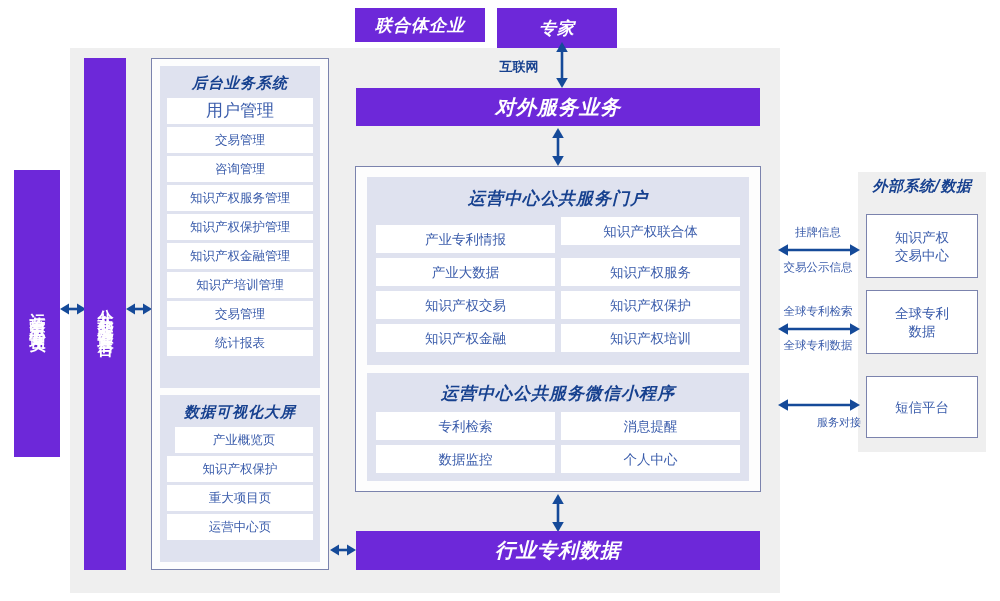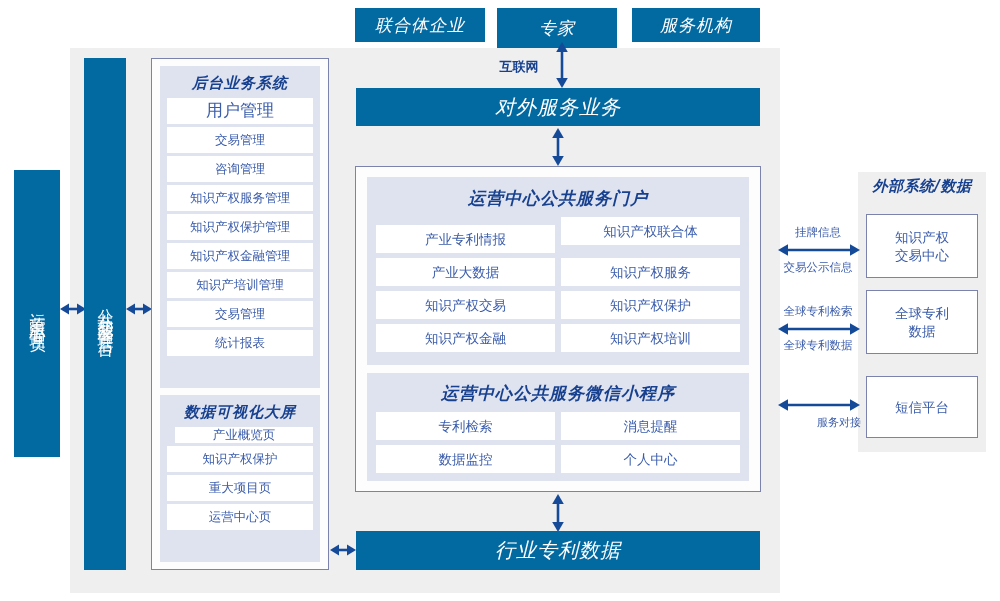--- a/index.html
+++ b/index.html
@@ -6,22 +6,22 @@
   body{
     font-family:"DejaVu Sans","Liberation Sans",sans-serif;
     width:1000px;height:601px;position:relative;overflow:hidden;
     -webkit-font-smoothing:antialiased;
   }
   .stage{position:absolute;left:0;top:0;width:1000px;height:601px;}
   .abs{position:absolute;box-sizing:border-box;}
 
   
   .bluebar{
-    background:#0369a1;color:#ffffff;display:flex;align-items:center;
-    justify-content:center;text-align:center;font-weight:normal;
+    background:#6d28d9;color:#ffffff;display:flex;align-items:center;
+    justify-content:center;text-align:center;font-weight:bold;
     font-style:italic;letter-spacing:1px;
   }
   .bluebar.vert{
     writing-mode:vertical-rl;letter-spacing:4px;font-style:normal;
   }
   .outer-gray{background:#efefef;}
   .panel-box{background:#fdfdfd;border:1.5px solid #7b83ad;}
   .subpanel{background:#dfe2ef;}
   .subpanel-title{
     color:#17418f;font-weight:bold;font-style:italic;text-align:center;
@@ -43,21 +43,20 @@
 </style>
 </head>
 <body>
 
 <div class="stage">
 
   <div class="abs outer-gray" style="left:70px;top:48px;width:710px;height:545px;"></div>
 
   <div class="abs bluebar" style="left:355px;top:8px;width:130px;height:34px;font-size:17px;">联合体企业</div>
   <div class="abs bluebar" style="left:497px;top:8px;width:120px;height:40px;font-size:17px;">专家</div>
-  <div class="abs bluebar" style="left:632px;top:8px;width:128px;height:34px;font-size:17px;">服务机构</div>
 
   <div class="abs conn-label bold" style="left:486px;top:58px;width:66px;font-size:13px;">互联网</div>
   <svg class="abs" style="left:552px;top:42px;width:20px;height:46px;" viewBox="0 0 20 46">
     <line x1="10" y1="8" x2="10" y2="38" stroke="#154a99" stroke-width="2.6"></line>
     <polygon points="10,0 4.2,10 15.8,10" fill="#154a99"></polygon>
     <polygon points="10,46 4.2,36 15.8,36" fill="#154a99"></polygon>
   </svg>
 
   <div class="abs bluebar" style="left:356px;top:88px;width:404px;height:38px;font-size:20px;">对外服务业务</div>
 
@@ -96,21 +95,21 @@
       <div class="card" style="height:26px;font-size:12.5px;">知识产权金融管理</div>
       <div class="card" style="height:26px;font-size:12.5px;">知识产培训管理</div>
       <div class="card" style="height:26px;font-size:12.5px;">交易管理</div>
       <div class="card" style="height:26px;font-size:12.5px;">统计报表</div>
     </div>
   </div>
 
   <div class="abs subpanel" style="left:160px;top:395px;width:160px;height:167px;">
     <div class="subpanel-title" style="font-size:15px;padding-top:8px;padding-bottom:5px;">数据可视化大屏</div>
     <div style="padding:0 7px;display:flex;flex-direction:column;gap:3px;">
-      <div class="card" style="height:16px;font-size:12.5px;margin-left:8px;">产业概览页</div>
+      <div class="card" style="height:26px;font-size:12.5px;margin-left:8px;">产业概览页</div>
       <div class="card" style="height:26px;font-size:12.5px;">知识产权保护</div>
       <div class="card" style="height:26px;font-size:12.5px;">重大项目页</div>
       <div class="card" style="height:26px;font-size:12.5px;">运营中心页</div>
     </div>
   </div>
 
   <div class="abs panel-box" style="left:355px;top:166px;width:406px;height:326px;"></div>
 
   <div class="abs subpanel" style="left:367px;top:177px;width:382px;height:188px;">
     <div class="subpanel-title" style="font-size:17px;padding-top:10px;padding-bottom:7px;">运营中心公共服务门户</div>

